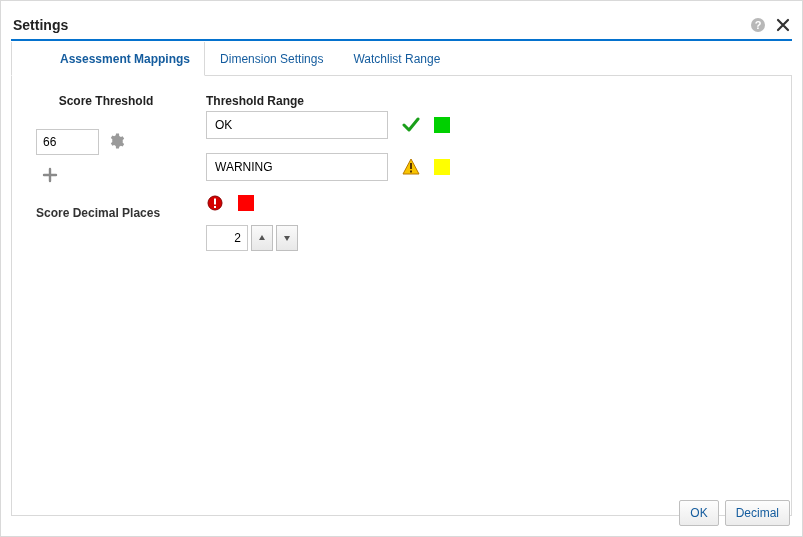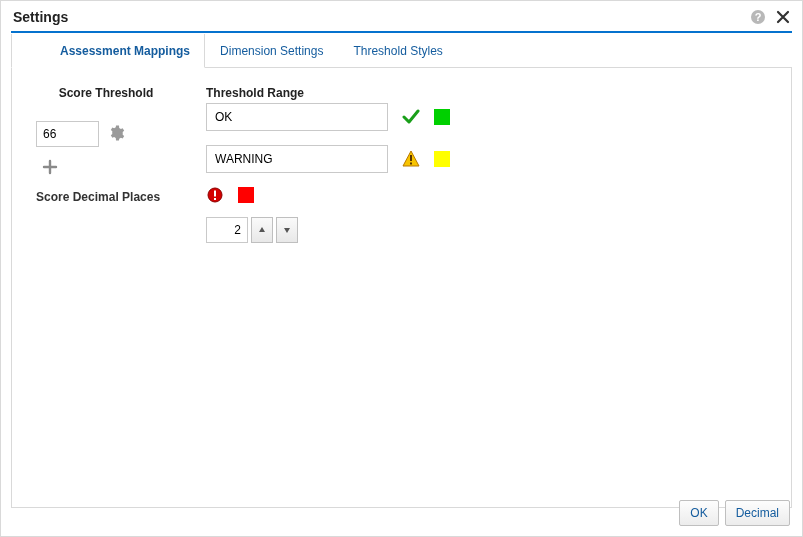--- a/index.html
+++ b/index.html
@@ -15,20 +15,21 @@
     height: 537px;
     border: 1px solid #d9d9d9;
     position: relative;
     background: #fff;
   }
   .titlebar {
     display: flex;
     align-items: center;
     justify-content: space-between;
     padding: 8px 12px 6px 12px;
+    margin-top: 8px;
   }
   .titlebar h1 {
     margin: 0;
     font-size: 14px;
     font-weight: bold;
     color: #222;
   }
   .titlebar-right {
     display: flex;
     align-items: center;
@@ -184,21 +185,21 @@
         <svg width="14" height="14" viewBox="0 0 14 14">
             <path d="M2 2 L12 12 M12 2 L2 12" stroke="#333" stroke-width="2.2" stroke-linecap="round"></path>
           </svg>
       </span>
     </div>
   </div>
 
   <div class="tabs">
     <div class="tab active">Assessment Mappings</div>
     <div class="tab">Dimension Settings</div>
-    <div class="tab">Threshold Styles</div>
+    <div class="tab">Watchlist Range</div>
   </div>
 
   <div class="panel">
     <div class="columns">
 
       <div class="col-left">
         <div class="section-header">Score Threshold</div>
 
         <div style="height:18px"></div>
 
@@ -211,21 +212,21 @@
           </span>
         </div>
 
 
         <div class="plus-btn">
           <svg width="16" height="16" viewBox="0 0 16 16">
               <path d="M8 2v12M2 8h12" stroke="#8a8a8a" stroke-width="2.4" stroke-linecap="round"></path>
             </svg>
         </div>
 
-        <div class="decimal-row" style="margin-top:8px">
+        <div class="decimal-row" style="margin-top:16px">
           <span class="decimal-label">Score Decimal Places</span>
         </div>
       </div>
 
       <div class="col-right">
         <div class="section-header">Threshold Range</div>
 
         <div class="range-row">
           <input class="range-input" value="OK" style="">
           <span class="status-icon">

